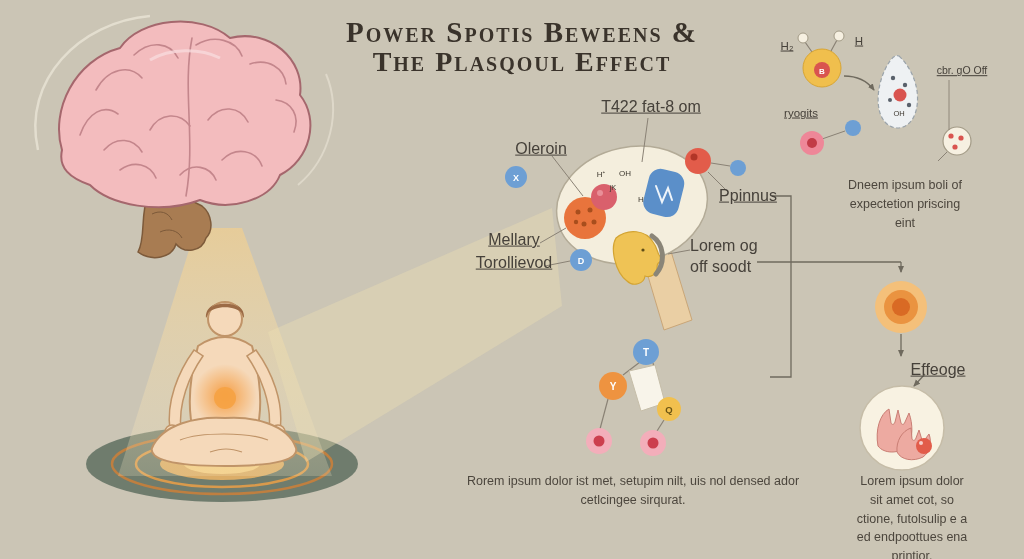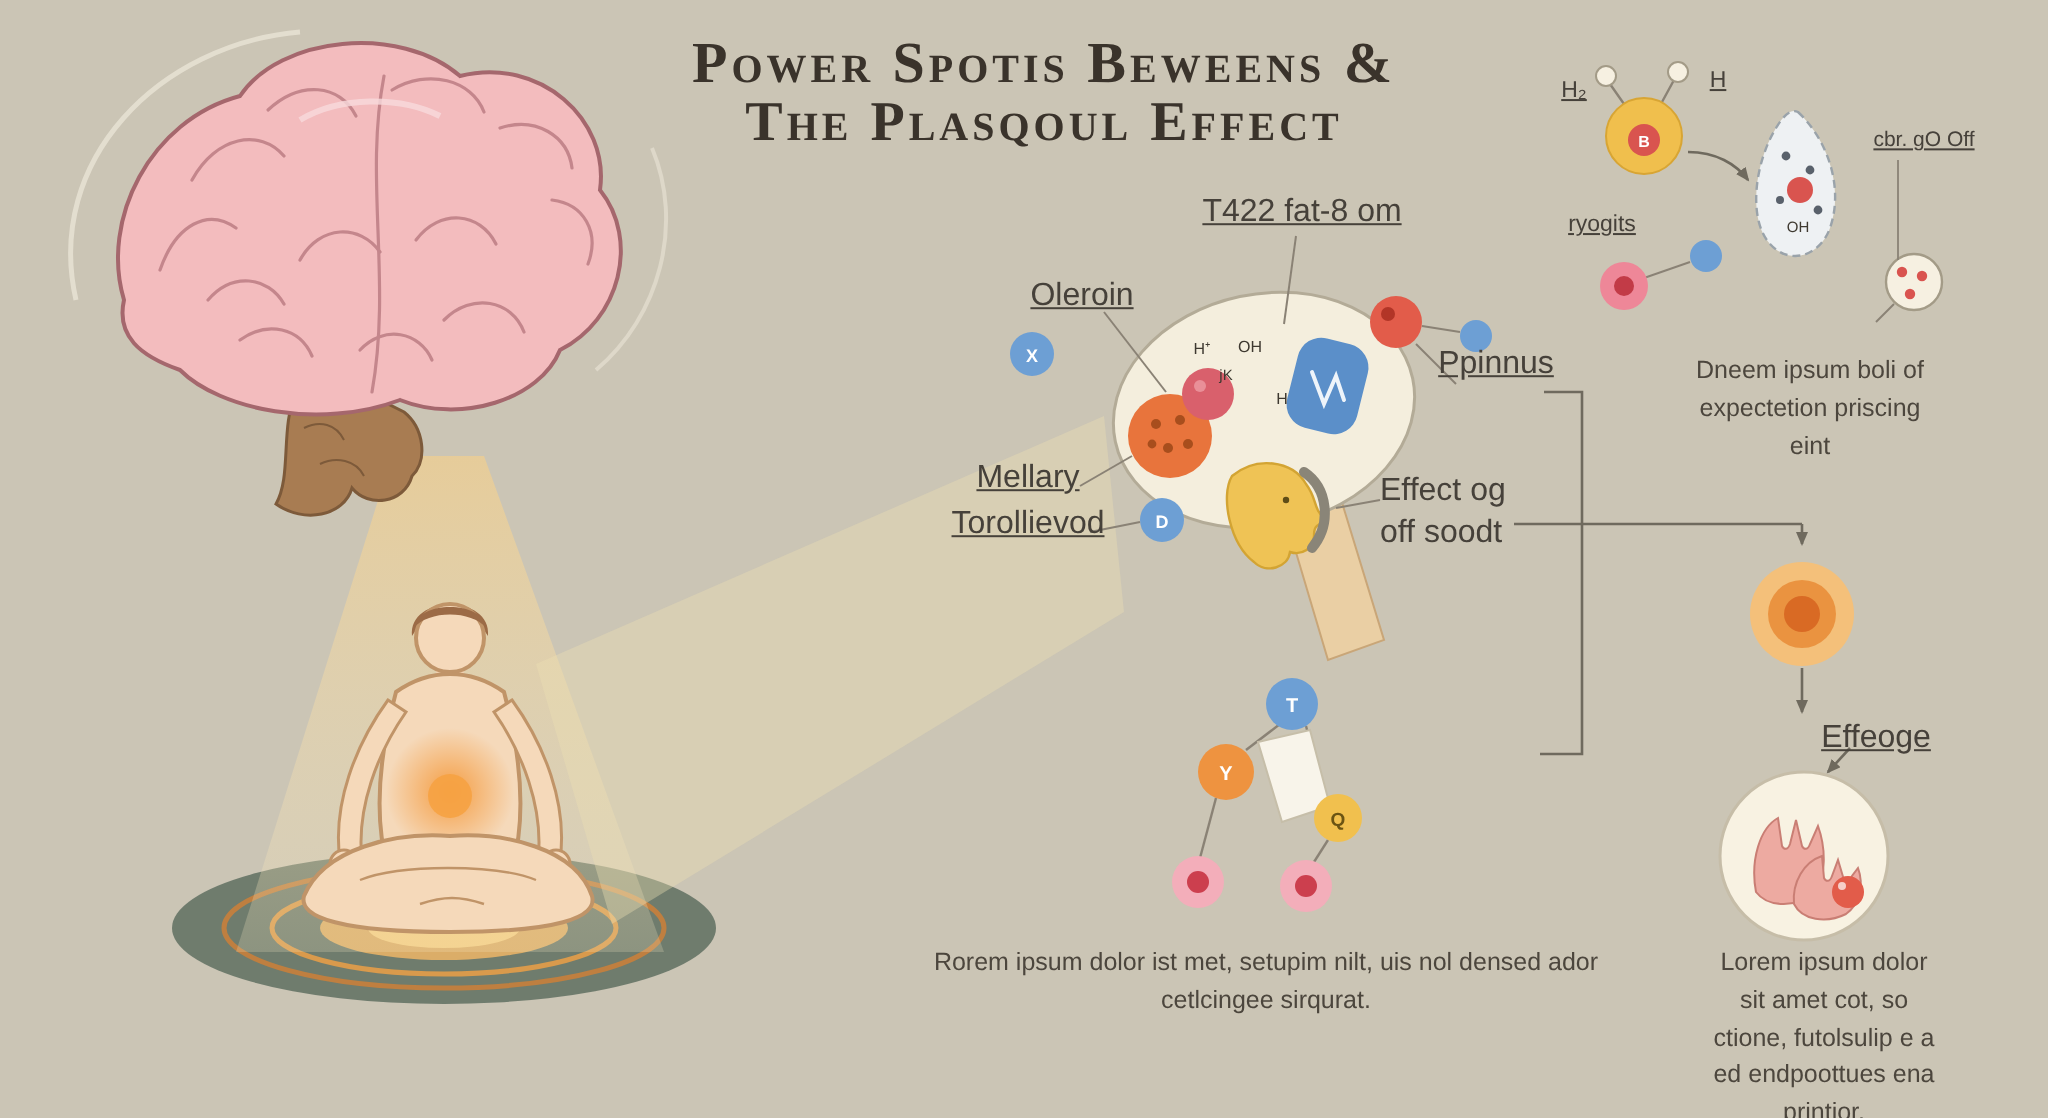--- a/index.html
+++ b/index.html
@@ -221,23 +221,23 @@
     </g>
   </svg>
 
   <div class="title t1">Power Spotis Beweens &amp;</div>
   <div class="title t2">The Plasqoul Effect</div>
 
   <div class="lbl ctr" style="left:541px;top:149px">Oleroin</div>
   <div class="lbl ctr" style="left:651px;top:107px">T422 fat-8 om</div>
   <div class="lbl ctr" style="left:514px;top:240px">Mellary</div>
   <div class="lbl ctr" style="left:514px;top:263px">Torollievod</div>
-  <div class="lbl" style="left:690px;top:236px">Effect og
+  <div class="lbl" style="left:690px;top:236px">Lorem og
 off soodt</div>
-  <div class="lbl ctr" style="left:748px;top:183px">Ppinnus</div>
+  <div class="lbl ctr" style="left:748px;top:196px">Ppinnus</div>
 
   <div class="lbl ctr small" style="left:787px;top:46px">H₂</div>
   <div class="lbl ctr small" style="left:859px;top:41px">H</div>
   <div class="lbl ctr small" style="left:801px;top:113px">ryogits</div>
   <div class="lbl ctr tiny" style="left:962px;top:71px">cbr. gO Off</div>
   <div class="cap capc" style="left:905px;top:176px">Dneem ipsum boli of
 expectetion priscing eint</div>
 
   <div class="lbl ctr" style="left:938px;top:370px">Effeoge</div>
 

